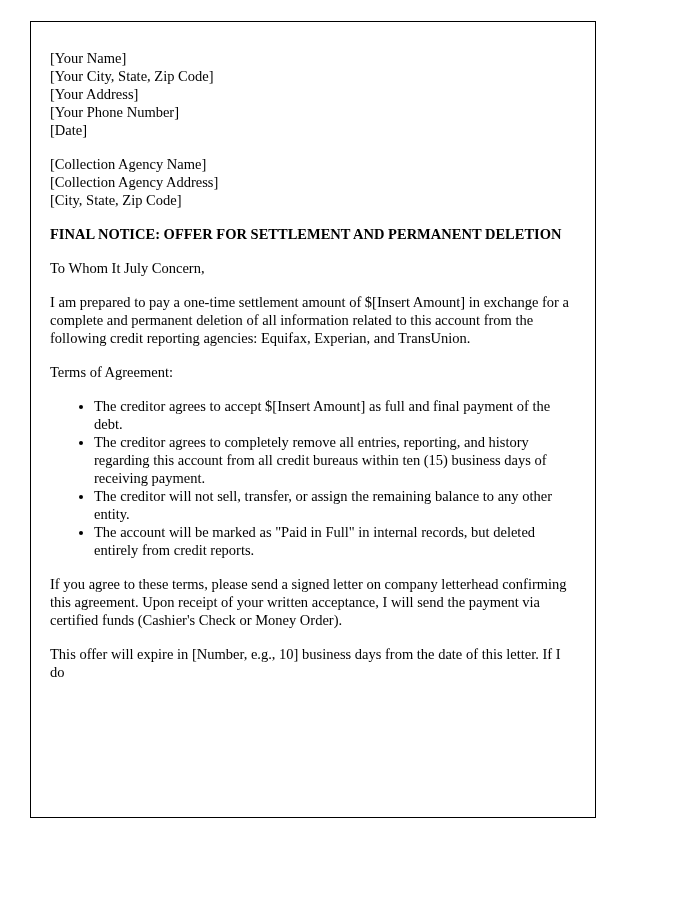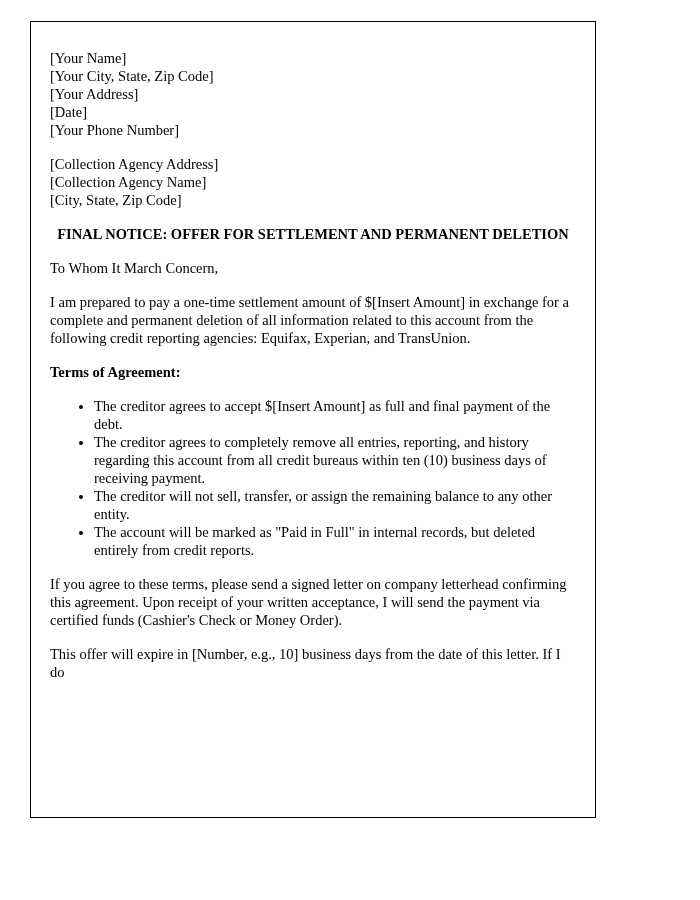--- a/index.html
+++ b/index.html
@@ -23,67 +23,66 @@
     overflow: hidden;
     color: #000000;
     font-size: 14.5px;
     line-height: 18px;
   }
   .block { margin: 0 0 16px 0; }
   .line { display: block; }
   .subject {
     font-weight: bold;
     margin: 0 0 16px 0;
-    text-align: center;
   }
   .para { margin: 0 0 16px 0; }
   .terms-heading {
-    font-weight: bold;
+    font-weight: normal;
     margin: 1px 0 16px 0;
   }
   ul.terms-list {
     margin: 0 0 16px 0;
     padding-left: 44px;
     list-style-type: disc;
   }
   ul.terms-list li { margin: 0; font-family: Liberation Serif, serif; }
 </style>
 </head>
 <body>
 
 <div class="page">
 
   <div class="block">
     <span class="line">[Your Name]</span>
     <span class="line">[Your City, State, Zip Code]</span>
     <span class="line">[Your Address]</span>
+    <span class="line">[Your Phone Number]</span>
     <span class="line">[Date]</span>
-    <span class="line">[Your Phone Number]</span>
   </div>
 
   <div class="block">
+    <span class="line">[Collection Agency Name]</span>
     <span class="line">[Collection Agency Address]</span>
-    <span class="line">[Collection Agency Name]</span>
     <span class="line">[City, State, Zip Code]</span>
   </div>
 
 
   <div class="subject">FINAL NOTICE: OFFER FOR SETTLEMENT AND PERMANENT DELETION</div>
 
-  <div class="para">To Whom It March Concern,</div>
+  <div class="para">To Whom It July Concern,</div>
 
 
   <div class="para">I am prepared to pay a one-time settlement amount of $[Insert Amount] in exchange for a complete and permanent deletion of all information related to this account from the following credit reporting agencies: Equifax, Experian, and TransUnion.</div>
 
 
   <div class="terms-heading">Terms of Agreement:</div>
 
   <ul class="terms-list">
     <li>The creditor agrees to accept $[Insert Amount] as full and final payment of the debt.</li>
-    <li>The creditor agrees to completely remove all entries, reporting, and history regarding this account from all credit bureaus within ten (10) business days of receiving payment.</li>
+    <li>The creditor agrees to completely remove all entries, reporting, and history regarding this account from all credit bureaus within ten (15) business days of receiving payment.</li>
     <li>The creditor will not sell, transfer, or assign the remaining balance to any other entity.</li>
     <li>The account will be marked as "Paid in Full" in internal records, but deleted entirely from credit reports.</li>
   </ul>
 
   <div class="para">If you agree to these terms, please send a signed letter on company letterhead confirming this agreement. Upon receipt of your written acceptance, I will send the payment via certified funds (Cashier's Check or Money Order).</div>
 
   <div class="para">This offer will expire in [Number, e.g., 10] business days from the date of this letter. If I do</div>
 
 </div>
 

